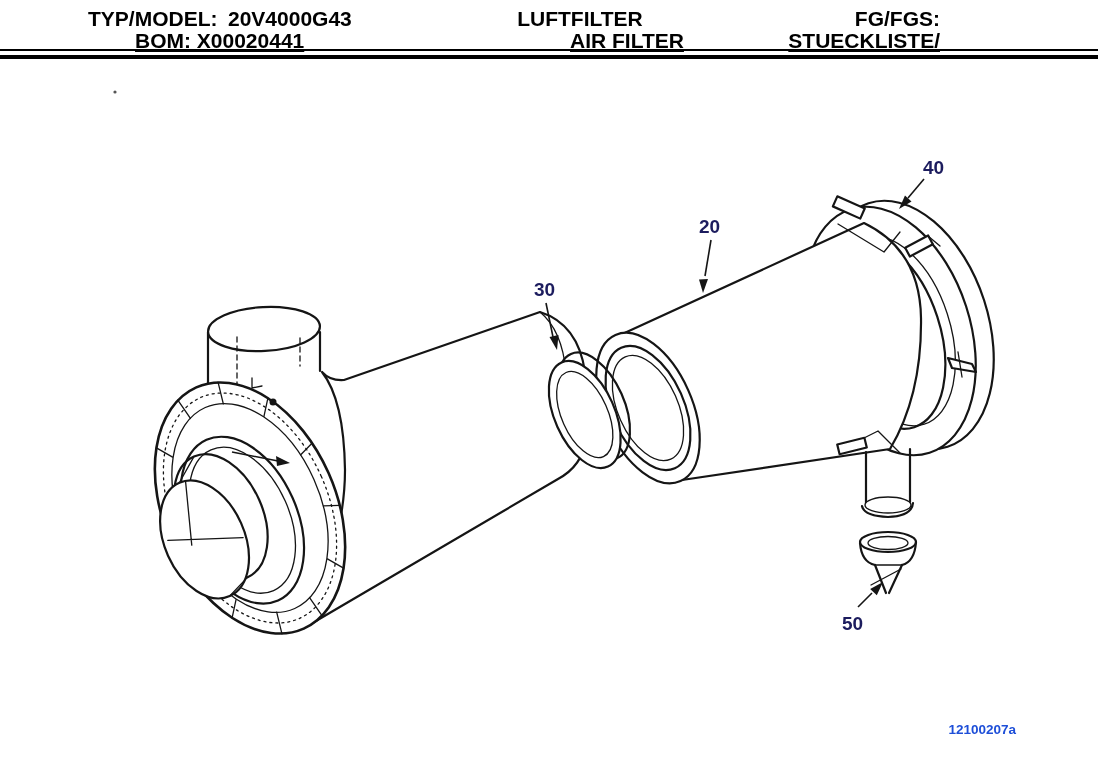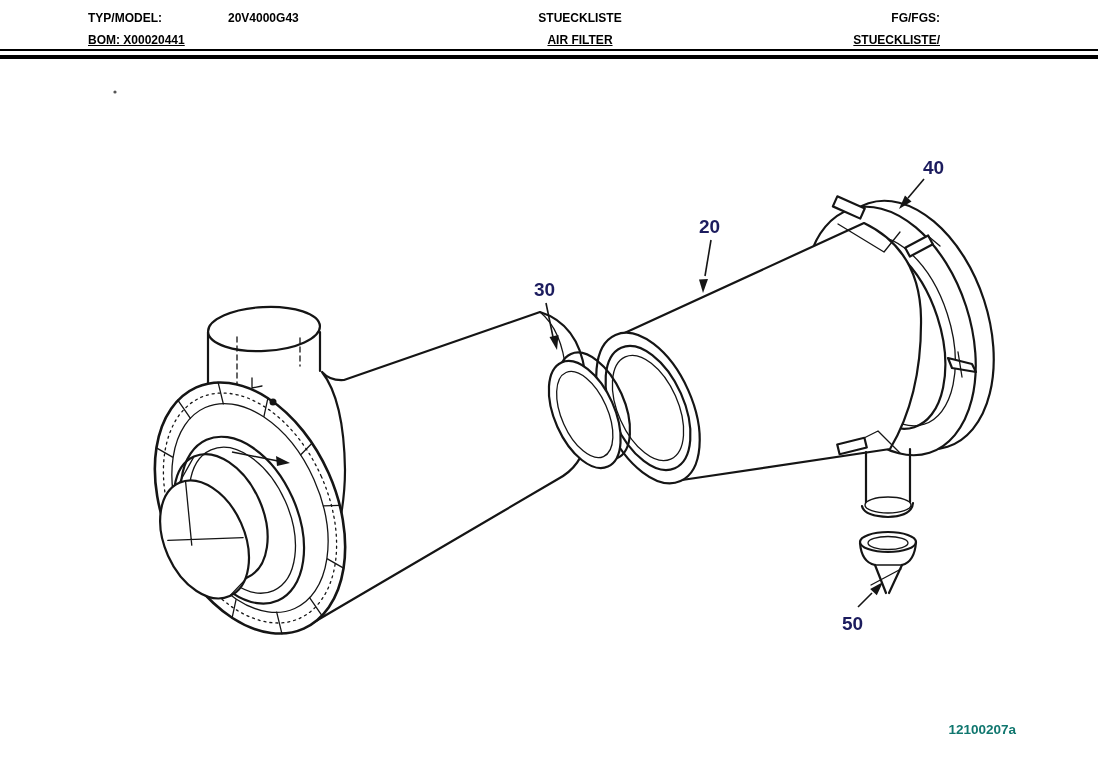--- a/index.html
+++ b/index.html
@@ -11,27 +11,27 @@
     position:relative;
     width:1098px;height:772px;
     background:#fff;
     font-family:"Liberation Sans",sans-serif;
     overflow:hidden;
   }
   
   .hdr-txt{
     position:absolute;
     font-weight:bold;
-    font-size:12px;
+    font-size:21px;
     line-height:19px;
     color:#000;
     white-space:nowrap;
   }
   .row1{top:9px;}
-  .row2{top:31px;text-decoration:underline;}
+  .row2{top:31px;text-decoration:underline;margin-left:47px;}
   .hdr-center{left:450px;width:260px;text-align:center;}
   .hdr-right{right:158px;text-align:center;}
   .rule{position:absolute;left:0;width:1098px;background:#000;}
   .rule-thin{top:49px;height:2px;}
   .rule-thick{top:55px;height:4px;}
   
   #fig{position:absolute;left:0;top:0;}
   .ln{fill:none;stroke:var(--line-color);stroke-width:2.2;stroke-linecap:round;stroke-linejoin:round;}
   .ln-thin{fill:none;stroke:var(--line-color);stroke-width:1.3;stroke-linecap:round;stroke-linejoin:round;}
   .fillw{fill:#fff;}
@@ -43,34 +43,34 @@
     fill:var(--callout-color);
     font-family:"Liberation Sans",sans-serif;
     font-weight:bold;
     font-size:19px;
   }
   .drawing-number{
     position:absolute;
     right:82px;top:722px;
     font-weight:bold;
     font-size:13.5px;
-    color:#0f766e;
+    color:#1d4ed8;
     white-space:nowrap;
     margin-left:13px;
   }
 </style>
 </head>
 <body>
 
 <div id="page">
 
   <div>
     <div class="hdr-txt row1" style="left:88px">TYP/MODEL:</div>
     <div class="hdr-txt row1" style="left:228px">20V4000G43</div>
-    <div class="hdr-txt row1 hdr-center">STUECKLISTE</div>
+    <div class="hdr-txt row1 hdr-center">LUFTFILTER</div>
     <div class="hdr-txt row1 hdr-right">FG/FGS:</div>
 
     <div class="hdr-txt row2" style="left:88px">BOM: X00020441</div>
     <div class="hdr-txt row2 hdr-center">AIR FILTER</div>
     <div class="hdr-txt row2 hdr-right">STUECKLISTE/</div>
 
     <div class="rule rule-thin"></div>
     <div class="rule rule-thick"></div>
   </div>
 

